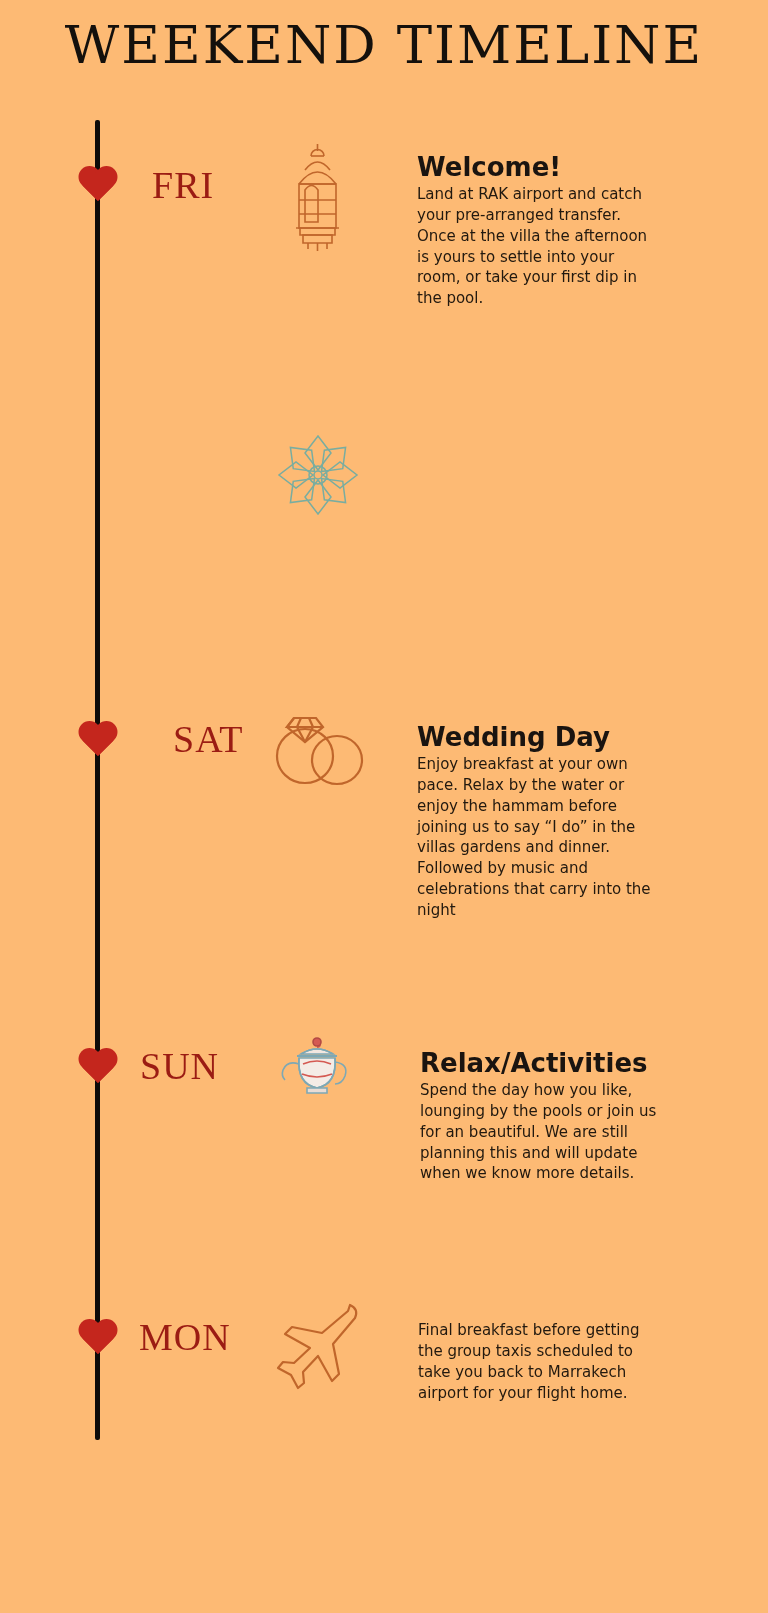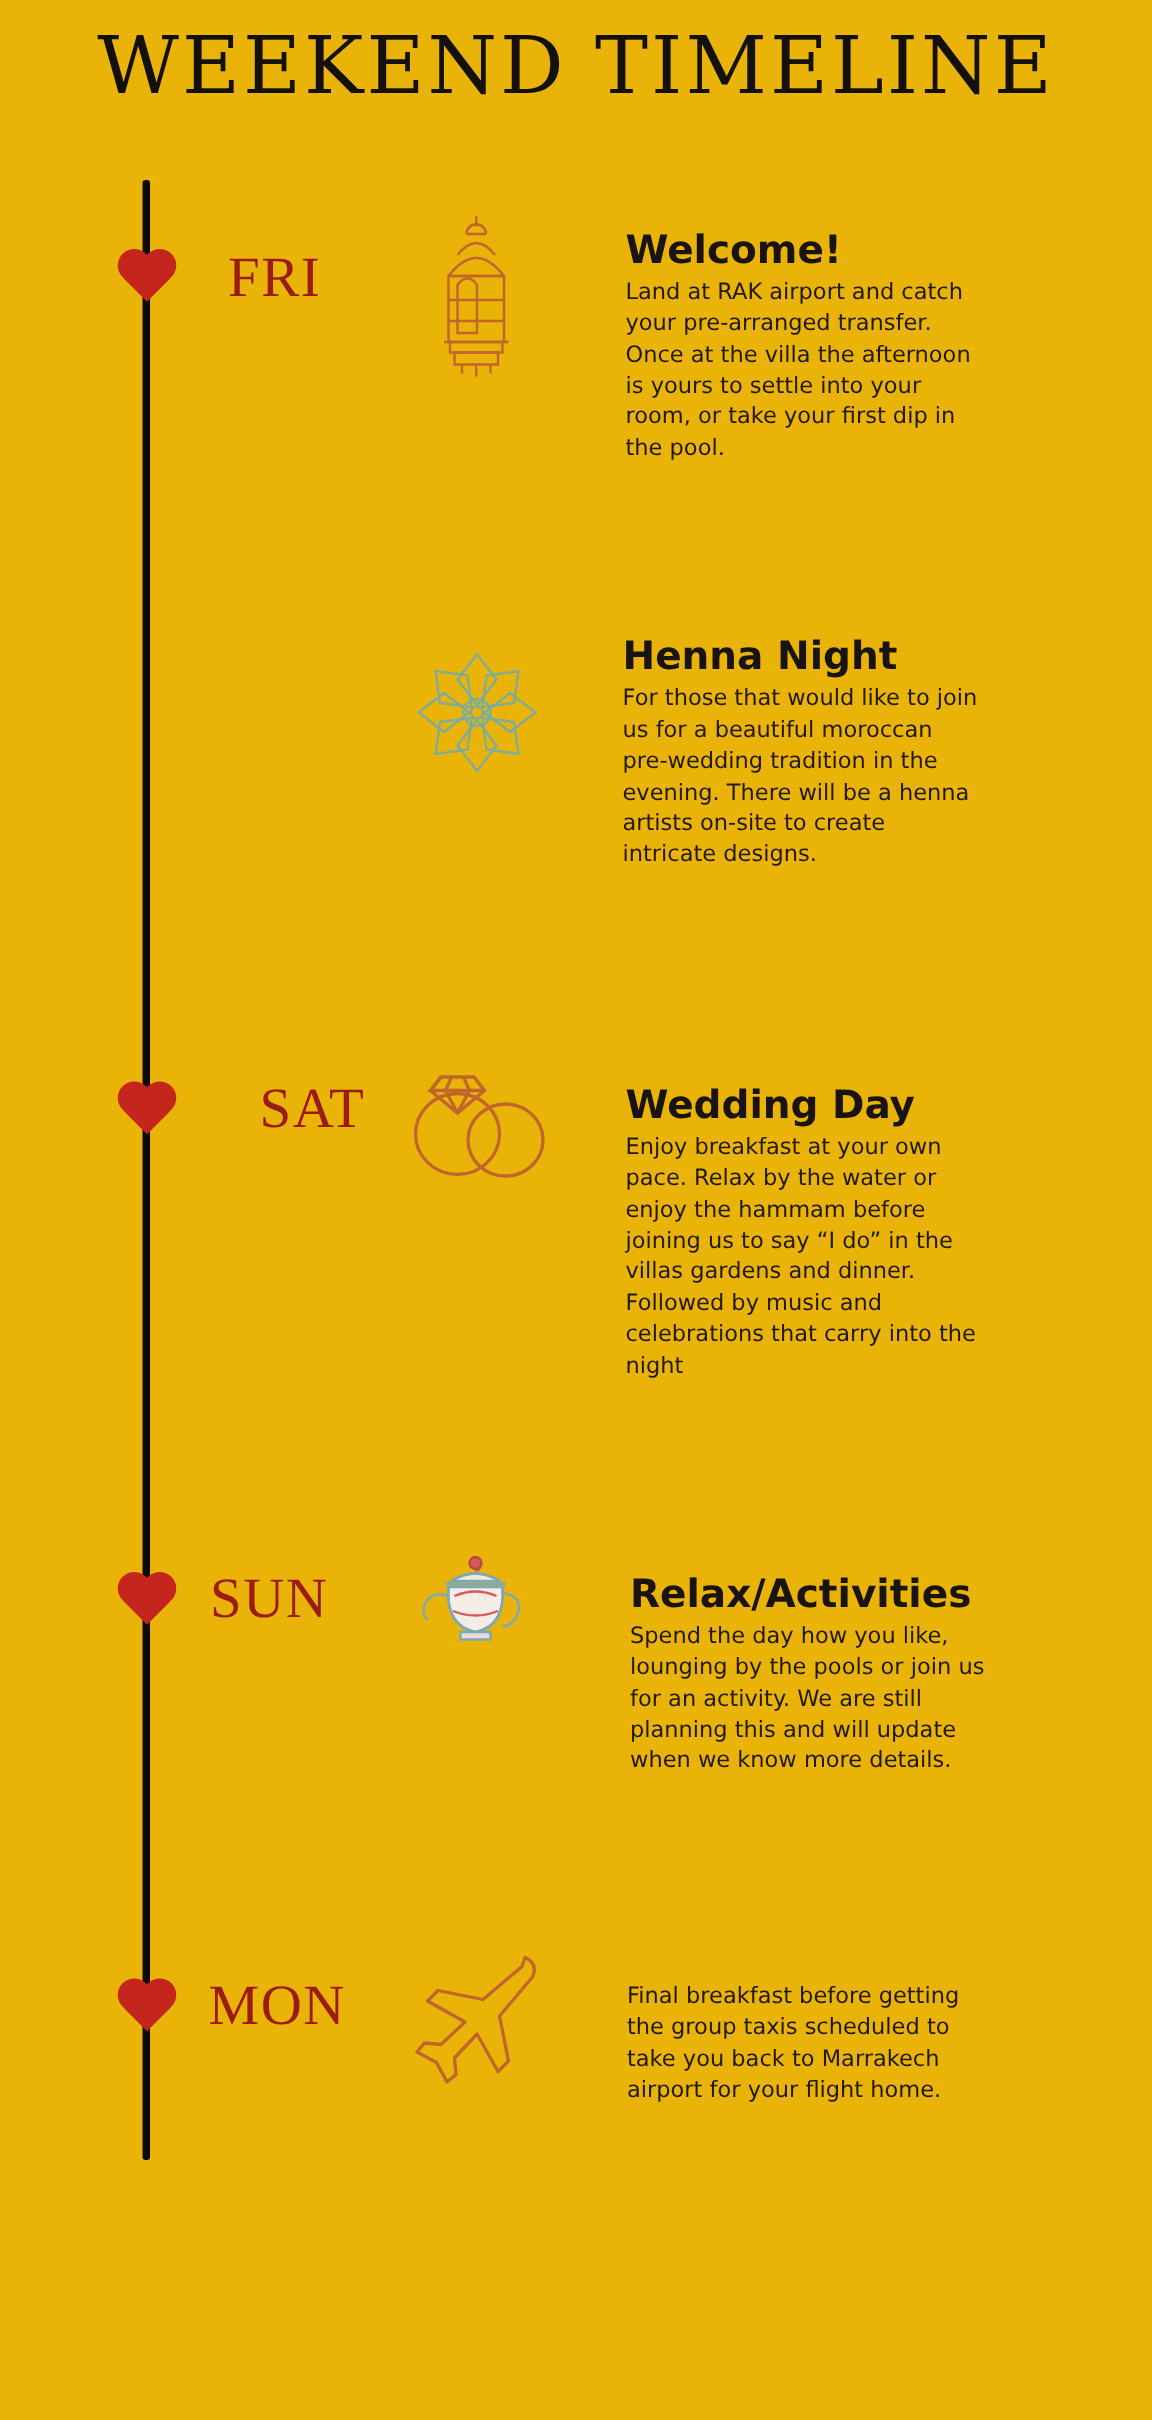--- a/index.html
+++ b/index.html
@@ -12,21 +12,21 @@
     background: #fdf3ea;
     font-family: "DejaVu Sans", sans-serif;
     overflow: hidden;
     position: relative;
   }
 
   .page {
     position: relative;
     width: 768px;
     height: 1613px;
-    background: #eab308;
+    background: #fdba74;
   }
 
   
   .title {
     position: absolute;
     top: 14px;
     left: 0;
     width: 768px;
     text-align: center;
     font-family: "DejaVu Serif", serif;
@@ -159,24 +159,20 @@
           <path d="M0,-5 L13,-22 L0,-39 L-13,-22 Z" transform="rotate(225)"></path>
           <path d="M0,-5 L13,-22 L0,-39 L-13,-22 Z" transform="rotate(270)"></path>
           <path d="M0,-5 L13,-22 L0,-39 L-13,-22 Z" transform="rotate(315)"></path>
         </g>
         <circle r="9"></circle>
         <circle r="4"></circle>
       </g>
     </svg>
   </div>
 
-  <div class="entry" style="left:415px; top:423px; width:238px;">
-    <p class="entry-head">Henna Night</p>
-    <p class="entry-body">For those that would like to join us for a beautiful moroccan pre-wedding tradition in the evening. There will be a henna artists on-site to create intricate designs.</p>
-  </div>
 
   <div class="heart" style="top:722px;"></div>
   <div class="day-label" style="left:142px; top:717px;margin-left:31px;">SAT</div>
 
   <div class="icon-wrap" style="left:265px; top:698px; width:110px; height:95px;">
     <svg width="110" height="95" viewBox="0 0 110 95" fill="none" stroke="#c0662b" stroke-width="2.2">
       <ellipse cx="40" cy="58" rx="28" ry="27"></ellipse>
       <ellipse cx="72" cy="62" rx="25" ry="24"></ellipse>
       <path d="M29 20 h22 l7 9 l-18 15 l-18 -15 z"></path>
       <path d="M29 20 l-7 9 h36 M36 20 l-4 9 l8 15 M44 20 l4 9 l-8 15"></path>
@@ -202,21 +198,21 @@
       <path d="M24 28 q-2 26 18 30 q20 -4 18 -30"></path>
       <path d="M28 34 q14 -6 28 0 M27 44 q15 6 30 0" stroke="#d45a52"></path>
       <path d="M60 32 q14 2 10 14 q-3 8 -10 8"></path>
       <path d="M24 34 q-12 -4 -16 6 q-2 6 2 10"></path>
       <path d="M32 58 h20 v5 h-20 z" fill="#e9dcd4"></path>
     </svg>
   </div>
 
   <div class="entry" style="left:420px; top:1048px; width:238px;">
     <p class="entry-head">Relax/Activities</p>
-    <p class="entry-body">Spend the day how you like, lounging by the pools or join us for an activity. We are still planning this and will update when we know more details.</p>
+    <p class="entry-body">Spend the day how you like, lounging by the pools or join us for an beautiful. We are still planning this and will update when we know more details.</p>
   </div>
 
   <div class="heart" style="top:1320px;"></div>
   <div class="day-label" style="left:139px; top:1315px;">MON</div>
 
   <div class="icon-wrap" style="left:272px; top:1295px; width:95px; height:100px;">
     <svg width="95" height="100" viewBox="0 0 95 100" fill="none" stroke="#c0662b" stroke-width="2.2" stroke-linejoin="round">
       <path d="M78 10 q9 4 5 13 l-22 26 l6 30 l-7 7 l-14 -25 l-15 16 l1 11 l-6 5 l-7 -13 l-13 -7 l5 -6 l11 1 l16 -15 l-25 -14 l7 -7 l30 6 l26 -22 z"></path>
     </svg>
   </div>

